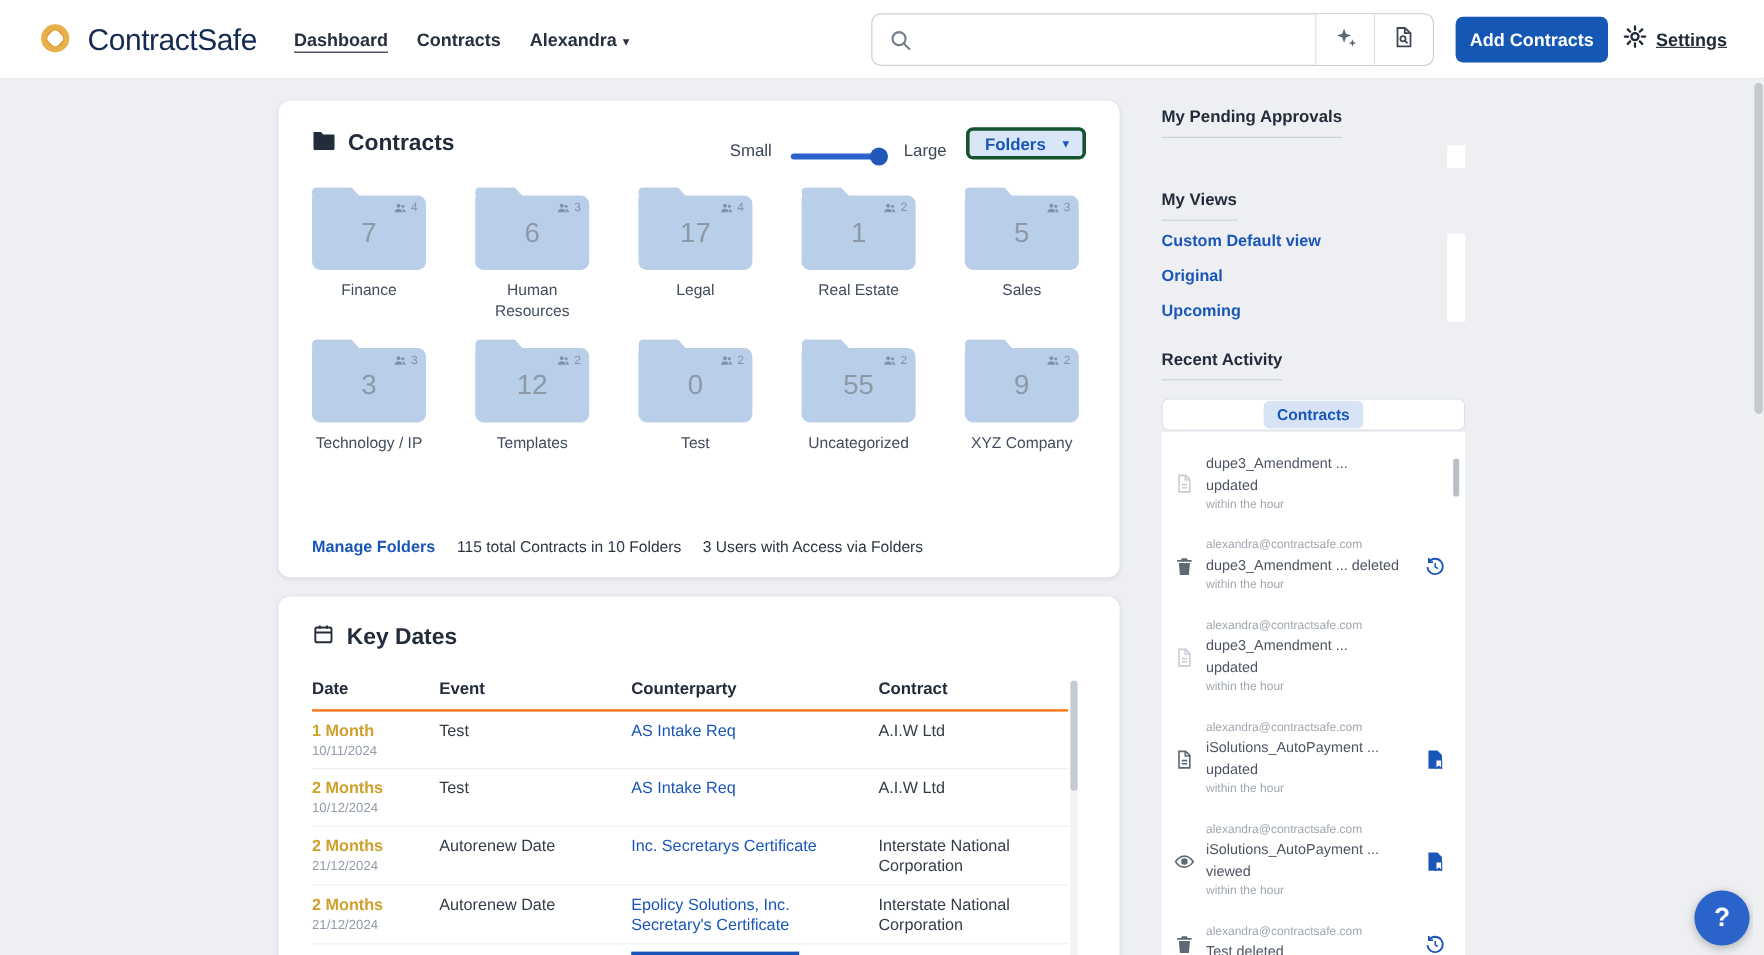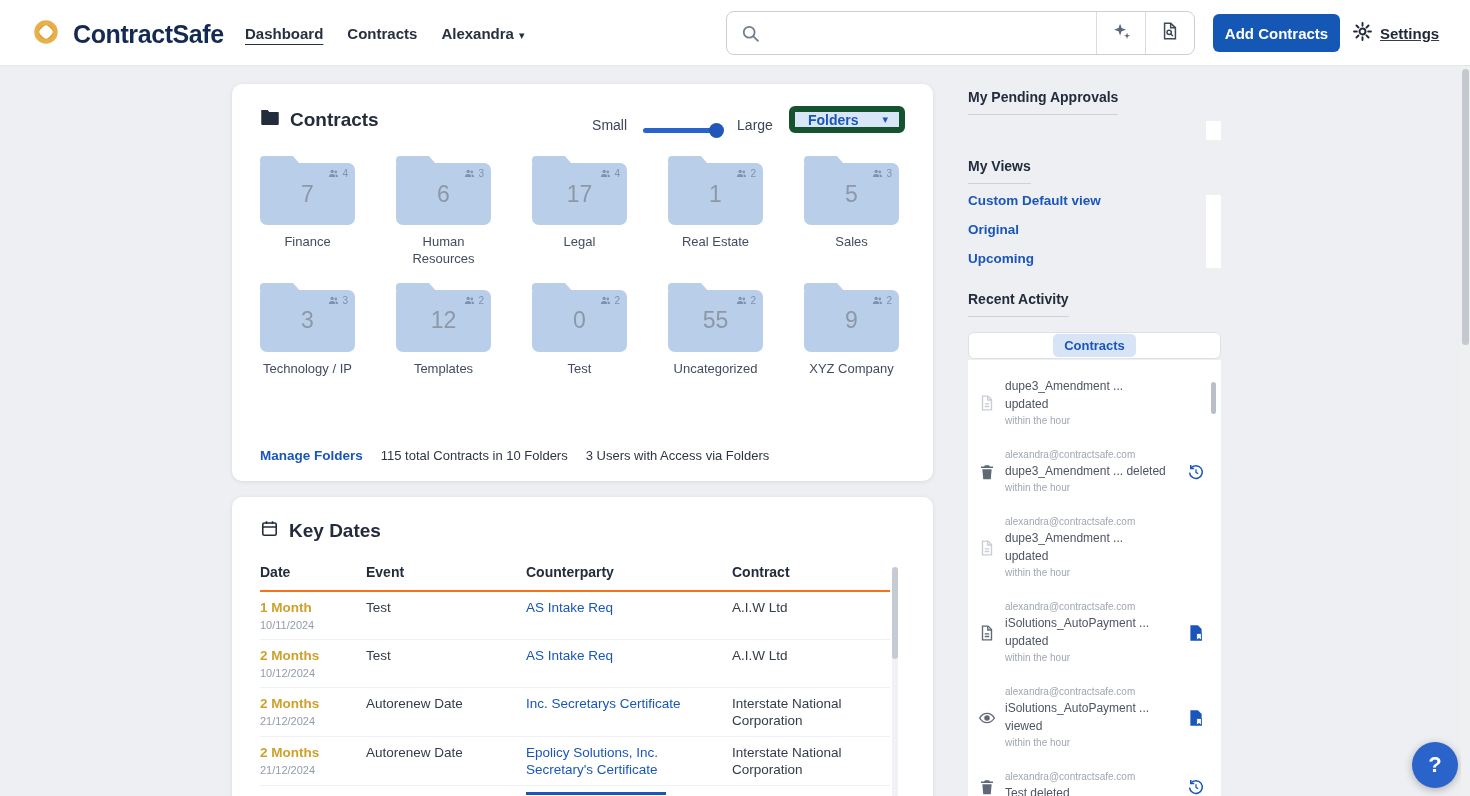--- a/index.html
+++ b/index.html
@@ -5,21 +5,21 @@
   * { margin:0; padding:0; box-sizing:border-box; }
   html,body { width:1470px; height:796px; }
   body {
     font-family:"Liberation Sans","DejaVu Sans",sans-serif;
     background:#edeff3; color:#333c49;
     position:relative; overflow:hidden;
   }
   
   .header { position:absolute; top:0; left:0; width:1470px; height:66px; background:#fff; border-bottom:1px solid #e4e7ec; z-index:5; }
   .logo { position:absolute; left:28px; top:14px; display:flex; align-items:center; gap:9px; cursor:pointer; }
-  .logo-text { font-size:25px; font-weight:bold; color:#152a52; letter-spacing:-0.4px; }
+  .logo-text { font-size:25px; font-weight:normal; color:#152a52; letter-spacing:-0.4px; }
   .nav { position:absolute; left:245px; top:0; height:66px; display:flex; align-items:center; gap:24px; }
   .nav-item { font-size:15px; font-weight:bold; color:#26303f; cursor:pointer; white-space:nowrap; }
   .nav-item.active { text-decoration:underline; text-underline-offset:5px; }
   .caret { font-size:11px; margin-left:5px; color:inherit; }
   .search-group { position:absolute; left:726px; top:11px; width:469px; height:44px; background:#fff; border:1px solid #c9cfd8; border-radius:8px; display:flex; align-items:stretch; }
   .search-wrap { flex:1; position:relative; }
   .search-wrap .s-icon { position:absolute; left:13px; top:11px; }
   .search-input { width:100%; height:100%; border:none; outline:none; background:transparent; padding:0 12px 0 42px; font-size:14px; font-family:inherit; border-radius:8px 0 0 8px; color:#333c49; }
   .icon-btn { width:49px; border-left:1px solid #d9dde3; display:flex; align-items:center; justify-content:center; cursor:pointer; background:#fff; }
   .icon-btn:last-child { border-radius:0 8px 8px 0; }
@@ -28,21 +28,21 @@
   .settings-label { font-size:15px; font-weight:bold; color:#1e2736; }
   
   .card { position:absolute; background:#fff; border-radius:10px; box-shadow:0 1px 4px rgba(25,39,70,.10); }
   .contracts-card { left:232px; top:84px; width:701px; height:397px; padding:22px 28px 18px; display:flex; flex-direction:column; }
   .card-title-row { display:flex; align-items:center; }
   .card-title { display:flex; align-items:center; gap:10px; font-size:19px; font-weight:bold; color:#232c3b; }
   .size-controls { margin-left:auto; display:flex; align-items:flex-end; gap:16px; }
   .size-label { font-size:14px; color:#3c4656; }
   .slider { position:relative; width:78px; height:5px; background:#2a63c9; border-radius:3px; cursor:pointer; }
   .slider-thumb { position:absolute; right:-3px; top:-5px; width:15px; height:15px; border-radius:50%; background:#2357b7; }
-  .folders-btn { display:flex; align-items:center; gap:19px; height:27px; padding:0 11px 0 13px; background:#d9e6f7; border:6px solid #14532d; border-radius:6px; color:#1a56b9; font-size:14px; font-weight:bold; cursor:pointer; font-family:inherit; }
+  .folders-btn { display:flex; align-items:center; gap:9px; height:27px; padding:0 11px 0 13px; background:#d9e6f7; border:3px solid #14532d; border-radius:6px; color:#1a56b9; font-size:14px; font-weight:bold; cursor:pointer; font-family:inherit; }
   .folder-grid { display:grid; grid-template-columns:repeat(5,95px); column-gap:41px; row-gap:14px; margin-top:22px; }
   .folder { display:flex; flex-direction:column; align-items:center; cursor:pointer; }
   .folder-shape { position:relative; width:95px; height:62px; background:#b9cfe9; border-radius:3px 7px 7px 7px; margin-top:8px; display:flex; align-items:center; justify-content:center; }
   .folder-shape::before { content:""; position:absolute; top:-7px; left:0; width:40px; height:8px; background:#b9cfe9; border-radius:4px 8px 0 0; clip-path:polygon(0 0,82% 0,100% 100%,0 100%); }
   .folder-count { font-size:23px; color:#8d98a7; }
   .folder-users { position:absolute; top:5px; right:7px; display:flex; align-items:center; gap:3px; font-size:10px; color:#7d92ae; }
   .folder-users svg { display:block; }
   .folder-name { margin-top:9px; font-size:13px; color:#414d5e; text-align:center; line-height:1.3; max-width:100px; min-height:17px; }
   .contracts-footer { margin-top:auto; display:flex; align-items:center; gap:18px; font-size:13px; color:#2e3644; }
   .link { color:#1a56b9; font-weight:bold; text-decoration:none; cursor:pointer; }

